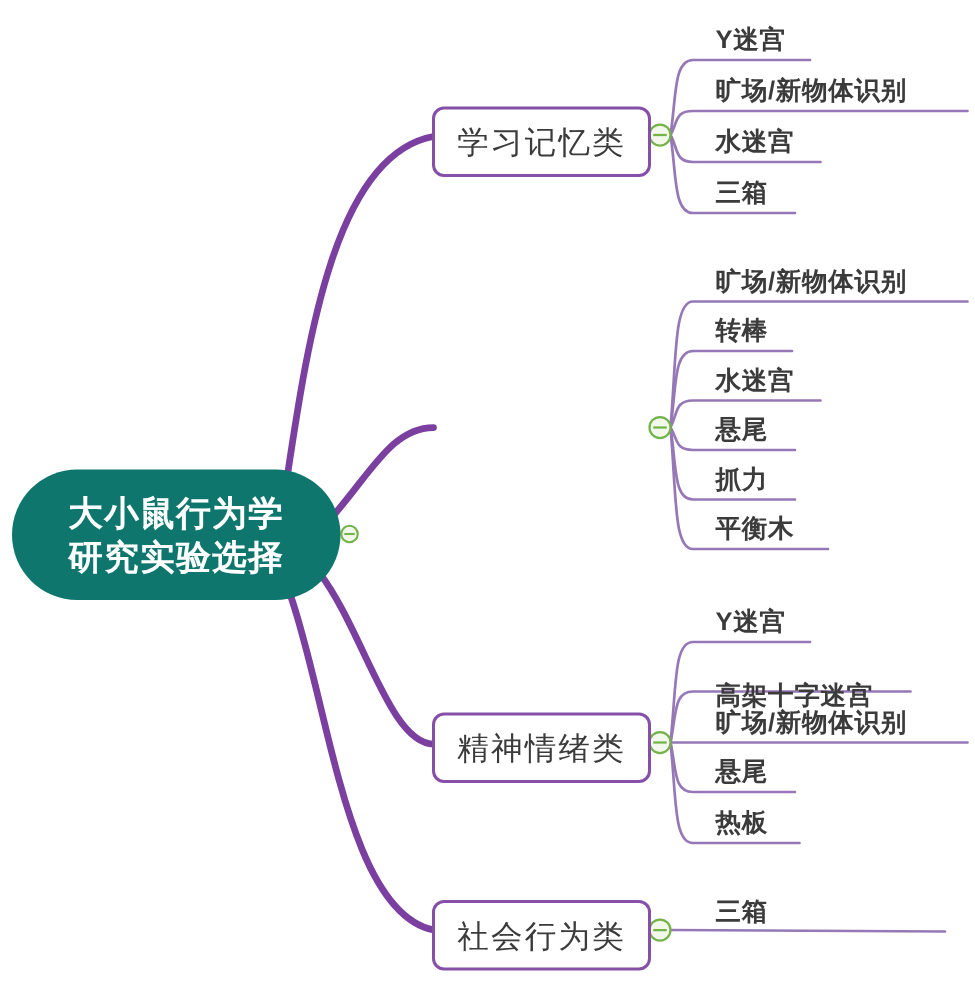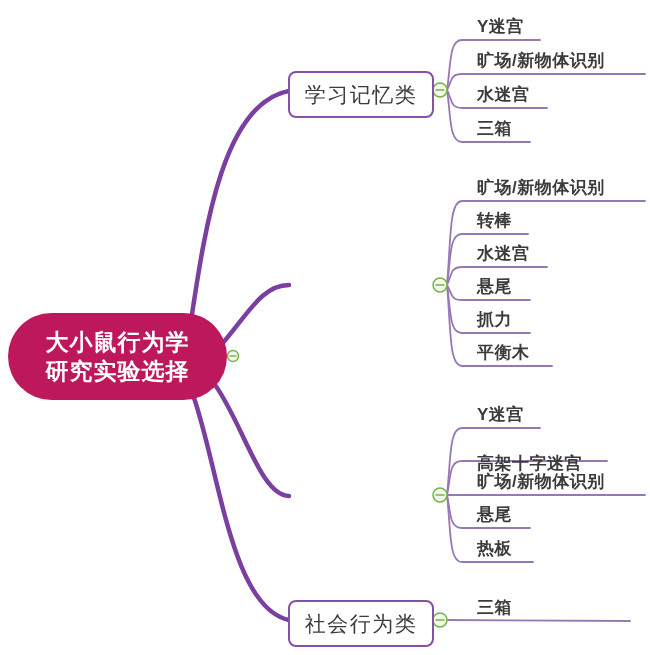--- a/index.html
+++ b/index.html
@@ -3,21 +3,21 @@
 <meta charset="utf-8">
 <style>
   html,body{margin:0;padding:0;background:#ffffff;}
   .canvas{
     position:relative;width:650px;height:655px;background:#ffffff;overflow:hidden;
     font-family:"Liberation Sans","DejaVu Sans",sans-serif;
   }
   .layer{position:absolute;left:0;top:0;}
   .root-node{
     position:absolute;left:8px;top:313px;width:219px;height:87px;
-    background:#be185d;border-radius:44px;
+    background:#0f766e;border-radius:44px;
     display:flex;flex-direction:column;align-items:center;justify-content:center;
     color:#ffffff;font-size:23px;font-weight:bold;line-height:29px;letter-spacing:1px;
     z-index:2;
   }
   .branch-node{
     position:absolute;left:288px;width:146px;height:47px;box-sizing:border-box;
     background:#ffffff;border:2.5px solid #8750a8;border-radius:8px;
     display:flex;align-items:center;justify-content:center;
     font-size:21px;color:#3b3b3b;letter-spacing:1.5px;white-space:nowrap;
     z-index:2;
@@ -90,20 +90,23 @@
   </svg>
 
   <div class="root-node">
     <span>大小鼠行为学</span>
     <span>研究实验选择</span>
   </div>
 
   <div class="branch-node b1">
     <span>学习记忆类</span>
   </div>
+  <div class="branch-node b3">
+    <span>精神情绪类</span>
+  </div>
   <div class="branch-node b4">
     <span>社会行为类</span>
   </div>
 
   <div class="leaf-node" style="top:16px">Y迷宫</div>
   <div class="leaf-node" style="top:50px">旷场/新物体识别</div>
   <div class="leaf-node" style="top:84px">水迷宫</div>
   <div class="leaf-node" style="top:118px">三箱</div>
 
   <div class="leaf-node" style="top:177px">旷场/新物体识别</div>

